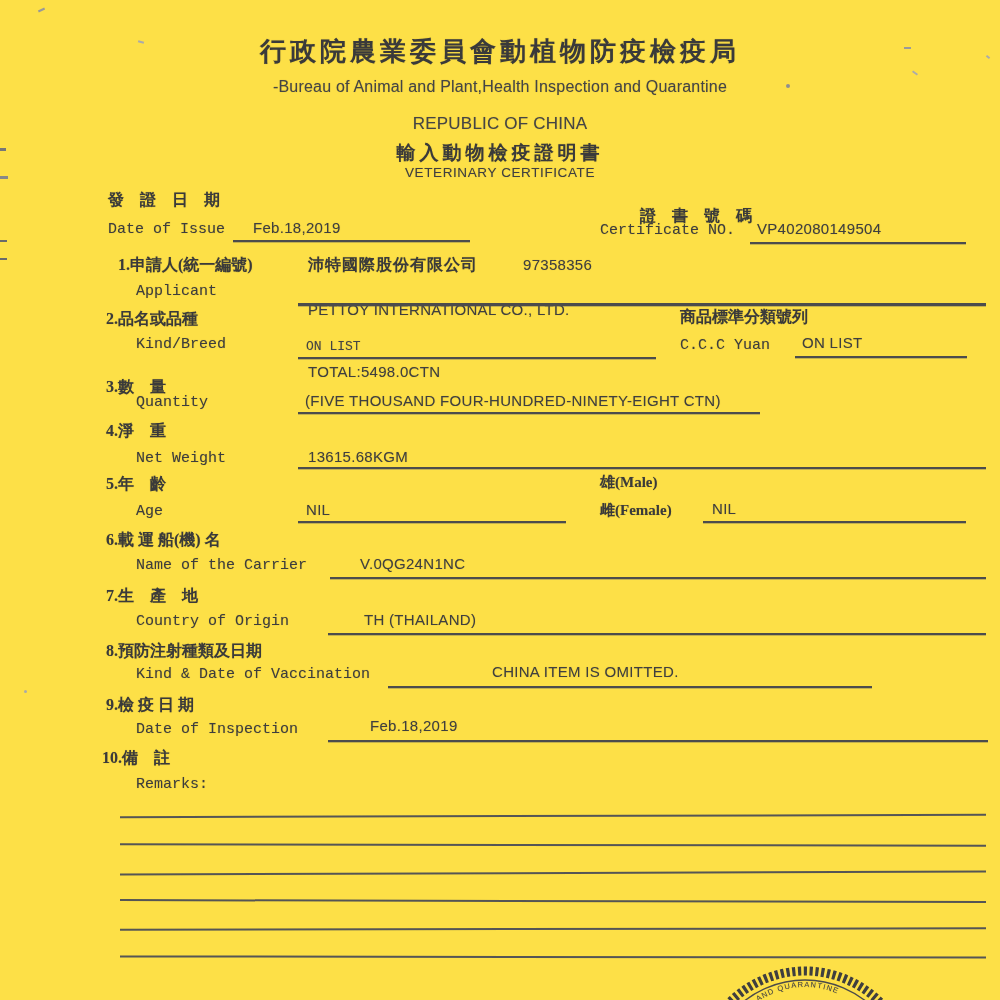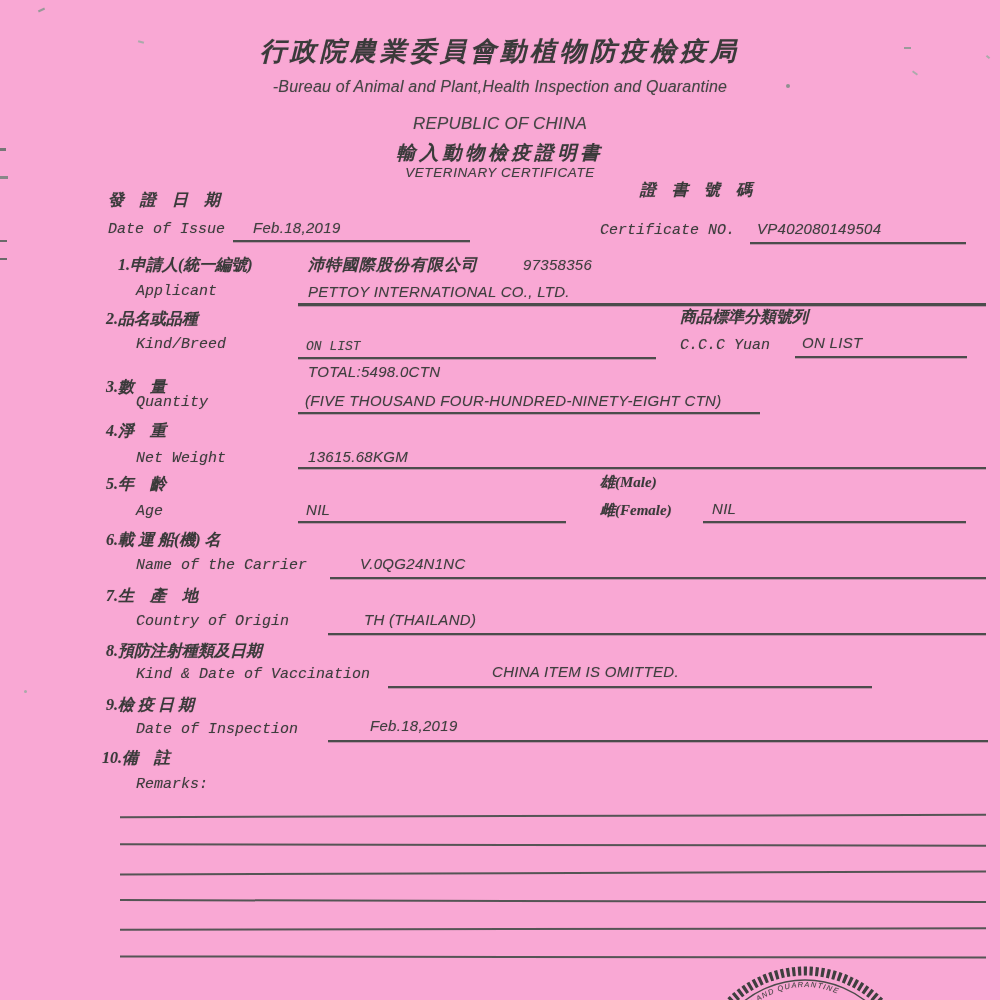--- a/index.html
+++ b/index.html
@@ -1,21 +1,20 @@
 <!DOCTYPE html>
 <html><head>
 <meta charset="utf-8">
 <style>
   html,body{margin:0;padding:0;background:#e8e8e6;}
   .page{
     position:relative;width:1000px;height:1000px;margin:0 auto;
-    background:#f9a8d4;overflow:hidden;
+    background:#fde047;overflow:hidden;
     font-family:"Liberation Sans",sans-serif;color:#3b3b3b;
     text-shadow:0 0 1px rgba(40,40,40,.28);
-    font-style:italic;
   }
   .abs{position:absolute;white-space:nowrap;}
   .ctr{left:0;right:0;text-align:center;}
   .zh{font-family:"Liberation Serif","DejaVu Serif",serif;font-weight:600;font-size:16px;color:#3a3a3a;}
   .enlbl{font-family:"Liberation Mono","DejaVu Sans Mono",monospace;font-size:15px;color:#3d3d3d;}
   .val{font-family:"Liberation Sans","DejaVu Sans",sans-serif;font-size:15px;color:#3f3f3f;letter-spacing:.3px;}
   .valmono{font-family:"Liberation Mono","DejaVu Sans Mono",monospace;font-size:13px;color:#444;}
   .rule{position:absolute;height:2px;background:#4c4c4c;box-shadow:0 1px 0 rgba(90,90,90,.35);}
   .remark-line{position:absolute;height:2px;background:#555;}
   .speck{position:absolute;background:#999;}
@@ -35,30 +34,30 @@
   <div class="abs ctr org" style="top:78px;">-Bureau of Animal and Plant,Health Inspection and Quarantine</div>
   <div class="abs ctr org" style="top:114px;font-size:17px;">REPUBLIC OF CHINA</div>
   <div class="abs ctr zh doc-zh" style="top:140px;">輸入動物檢疫證明書</div>
   <div class="abs ctr doc-en" style="top:165px;">VETERINARY CERTIFICATE</div>
 
   <div class="abs zh" style="left:108px;top:190px;letter-spacing:6px;">發 證 日 期</div>
   <div class="abs enlbl" style="left:108px;top:221px;">Date of Issue</div>
   <div class="abs val" style="left:253px;top:219px;">Feb.18,2019</div>
   <div class="rule" style="left:233px;top:240px;width:237px;"></div>
 
-  <div class="abs zh" style="left:600px;top:180px;letter-spacing:6px;padding-left:40px;">證 書 號 碼</div>
+  <div class="abs zh" style="left:600px;top:206px;letter-spacing:6px;padding-left:40px;">證 書 號 碼</div>
   <div class="abs enlbl" style="left:600px;top:222px;">Certificate NO.</div>
   <div class="abs val" style="left:757px;top:220px;">VP402080149504</div>
   <div class="rule" style="left:750px;top:242px;width:216px;"></div>
 
   <div class="abs zh" style="left:106px;top:255px;margin-left:12px;">1.申請人(統一編號)</div>
   <div class="abs zh" style="left:308px;top:255px;letter-spacing:1px;">沛特國際股份有限公司</div>
   <div class="abs val" style="left:523px;top:256px;">97358356</div>
   <div class="abs enlbl" style="left:136px;top:283px;">Applicant</div>
-  <div class="abs val" style="left:308px;top:283px;">PETTOY INTERNATIONAL CO., LTD.</div>
+  <div class="abs val" style="left:308px;top:301px;">PETTOY INTERNATIONAL CO., LTD.</div>
   <div class="rule" style="left:298px;top:303px;width:688px;height:3px;"></div>
 
   <div class="abs zh" style="left:106px;top:309px;">2.品名或品種</div>
   <div class="abs zh" style="left:680px;top:307px;">商品標準分類號列</div>
   <div class="abs enlbl" style="left:136px;top:336px;">Kind/Breed</div>
   <div class="abs valmono" style="left:306px;top:339px;">ON LIST</div>
   <div class="rule" style="left:298px;top:357px;width:358px;"></div>
   <div class="abs enlbl" style="left:680px;top:337px;">C.C.C Yuan</div>
   <div class="abs val" style="left:802px;top:334px;">ON LIST</div>
   <div class="rule" style="left:795px;top:356px;width:172px;"></div>

